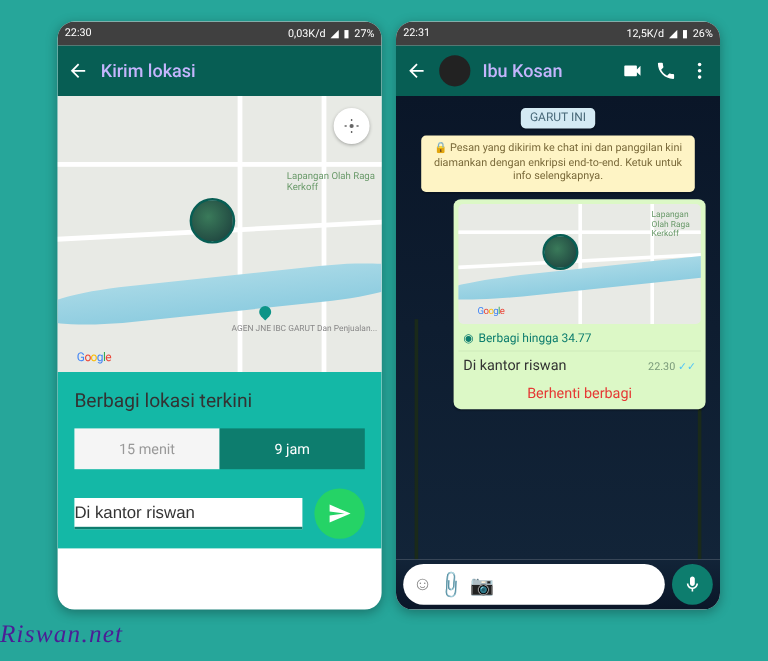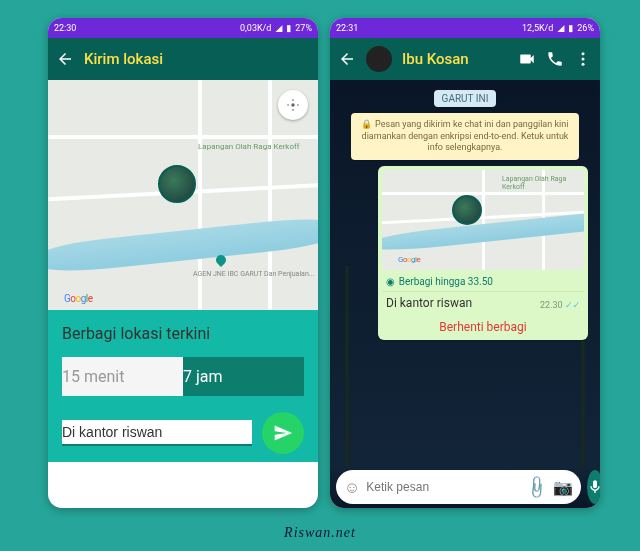--- a/index.html
+++ b/index.html
@@ -17,33 +17,33 @@
     height: 490px;
     background: #fff;
     border-radius: 14px;
     overflow: hidden;
     box-shadow: 0 2px 10px rgba(0,0,0,0.3);
   }
   .phone.left { left: 48px; top: 18px; }
   .phone.right { left: 330px; top: 18px; }
   .statusbar {
     height: 20px;
-    background: #6d28d9;
+    background: #404040;
     color: #fff;
     font-size: 9px;
     display: flex;
     align-items: center;
     padding: 0 6px;
     justify-content: space-between;
   }
   .statusbar .sb-right { display: flex; gap: 4px; align-items: flex-end; }
   .appbar {
     height: 42px;
     background: #075e54;
-    color: #fde047;
+    color: #c4b5fd;
     display: flex;
     align-items: center;
     padding: 0 8px;
     gap: 10px;
   }
   .appbar .title { font-size: 15px; font-weight: 500; flex: 1; }
   .appbar .avatar {
     width: 26px; height: 26px; border-radius: 50%;
     background: #222; display:inline-block;
   }
@@ -68,21 +68,21 @@
   .road.h2 { top:110px; left:-20px; width:320px; height:4px; transform:rotate(-3deg);}
   .road.v1 { top:-20px; left:150px; width:4px; height:300px; }
   .road.v2 { top:-20px; left:220px; width:4px; height:300px; }
   .map-user {
     position:absolute; left:110px; top:85px;
     width:38px; height:38px; border-radius:50%;
     background: radial-gradient(circle at 40% 40%, #3a7a5a, #1a3a3a);
     border:2px solid #075e54;
   }
   .map-label {
-    position:absolute; font-size:8px; color:#6a9a6a;
+    position:absolute; font-size:8px; color:#6a9a6a;padding-left:41px;
   }
   .map-pin-marker {
     position:absolute; left:168px; top:175px;
     width:10px;height:10px;border-radius:50% 50% 50% 0;
     background:#0d9488; transform:rotate(-45deg);
   }
   .map-agen { position:absolute; left:145px; top:190px; font-size:7px; color:#888; text-align:center; }
   .locate-btn {
     position:absolute; right:10px; top:10px;
     width:30px; height:30px; border-radius:50%;
@@ -99,22 +99,22 @@
   .google-logo span:nth-child(4){color:#4285F4}
   .google-logo span:nth-child(5){color:#34A853}
   .google-logo span:nth-child(6){color:#EA4335}
   .sheet {
     padding: 14px 14px 8px;
     background:#14b8a6;
   }
   .sheet h2 { font-size:16px; font-weight:400; color:#333; margin-bottom:14px; }
   .duration-row { display:flex; gap:0; margin-bottom:16px; }
   .dur-opt {
-    flex:1; padding:10px 0;
-    font-size:16px; color:#999; background:#f5f5f5;
+    flex:1; text-align:center; padding:10px 0;
+    font-size:12px; color:#999; background:#f5f5f5;
   }
   .dur-opt.selected { background:#0d7d6e; color:#fff; }
   .caption-row { display:flex; align-items:center; gap:10px; }
   .caption-input {
     flex:1; border:none; border-bottom:2px solid #0d7d6e;
     font-size:14px; padding:4px 0; outline:none; color:#333;
   }
   .send-fab {
     width:42px; height:42px; border-radius:50%;
     background:#25d366; display:flex; align-items:center; justify-content:center;
@@ -193,23 +193,23 @@
   }
   .chat-input input {
     flex:1; border:none; outline:none; font-size:12px; color:#888;
   }
   .mic-fab {
     width:34px; height:34px; border-radius:50%;
     background:#0d7d6e; display:flex; align-items:center; justify-content:center;
   }
   .watermark {
     position:absolute; bottom:10px; left:0; right:0;
-    text-align:center; color:#0f172a;
+    text-align:left; color:#4c1d95;
     font-family: Georgia, serif; font-style:italic;
-    font-size:14px; letter-spacing:1px;
+    font-size:21px; letter-spacing:1px;
   }
   .icon { display:inline-flex; }
 </style>
 </head>
 <body>
 
 <div class="phone left">
   <div class="statusbar">
     <span>22:30</span>
     <div class="sb-right">
@@ -244,21 +244,21 @@
           <circle cx="12" cy="12" r="3"></circle>
           <path d="M12 2v3M12 19v3M2 12h3M19 12h3" stroke="#666" stroke-width="2"></path>
         </svg>
     </div>
     <div class="google-logo"><span>G</span><span>o</span><span>o</span><span>g</span><span>l</span><span>e</span></div>
   </div>
   <div class="sheet">
     <h2>Berbagi lokasi terkini</h2>
     <div class="duration-row">
       <div class="dur-opt">15 menit</div>
-      <div class="dur-opt selected">7 jam</div>
+      <div class="dur-opt selected">9 jam</div>
     </div>
     <div class="caption-row">
       <input class="caption-input" value="Di kantor riswan" style="">
       <div class="send-fab">
         <svg width="20" height="20" viewBox="0 0 24 24">
             <path d="M2 21l21-9L2 3v7l15 2-15 2z"></path>
           </svg>
       </div>
     </div>
   </div>
@@ -314,36 +314,35 @@
           <div class="road h2"></div>
         <div class="road v1"></div>
           <div class="road v2"></div>
         <div class="river"></div>
         <div class="map-label lap">Lapangan Olah Raga Kerkoff</div>
         <div class="map-user"></div>
         <div class="google-logo"><span>G</span><span>o</span><span>o</span><span>g</span><span>l</span><span>e</span></div>
       </div>
       <div class="share-until">
         <span style="color:#0d7d6e">◉</span>
-        <span>Berbagi hingga 33.50</span>
+        <span>Berbagi hingga 34.77</span>
       </div>
       <div class="loc-caption">
         <span>Di kantor riswan</span>
         <span class="time">
           <span>22.30</span>
           <span style="color:#4fc3f7">✓✓</span>
         </span>
       </div>
       <div class="stop-sharing">Berhenti berbagi</div>
     </div>
   </div>
   <div class="chat-input-bar">
     <div class="chat-input">
       <span style="color:#888">☺</span>
-      <input placeholder="Ketik pesan" style="">
       <span style="color:#888;transform:rotate(45deg)">📎</span>
       <span style="color:#888">📷</span>
     </div>
     <div class="mic-fab">
       <svg width="16" height="16" viewBox="0 0 24 24" fill="#fff">
           <path d="M12 14c1.7 0 3-1.3 3-3V5c0-1.7-1.3-3-3-3S9 3.3 9 5v6c0 1.7 1.3 3 3 3zm5-3c0 2.8-2.2 5-5 5s-5-2.2-5-5H5c0 3.5 2.6 6.4 6 6.9V21h2v-3.1c3.4-.5 6-3.4 6-6.9h-2z"></path>
         </svg>
     </div>
   </div>
 </div>

